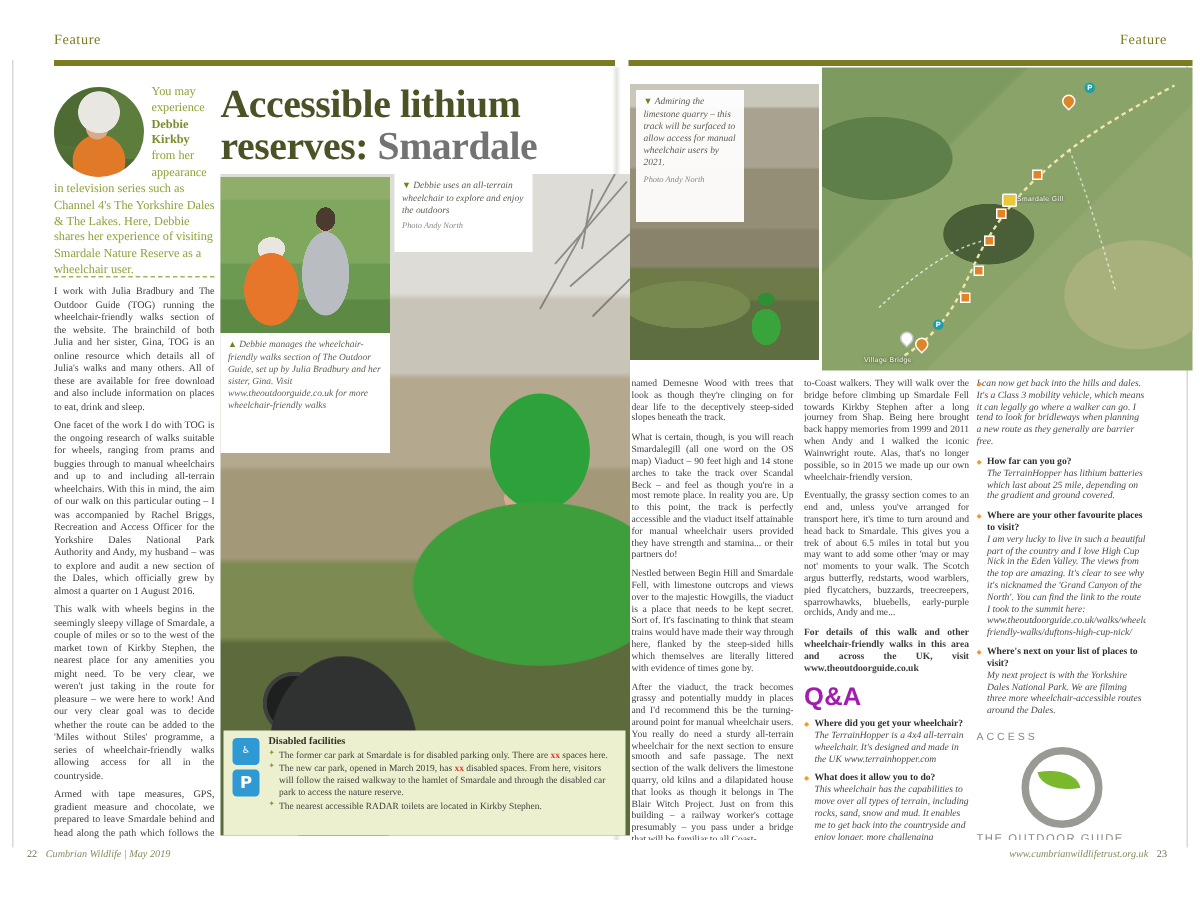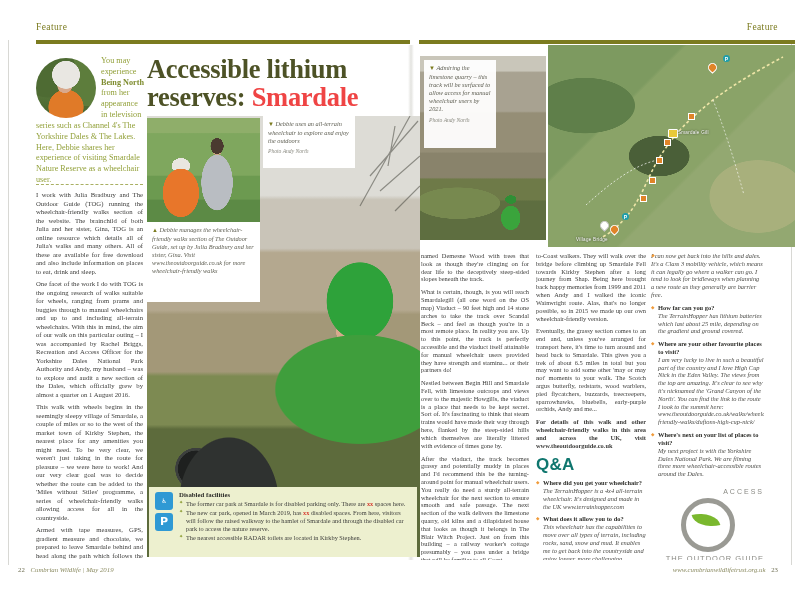--- a/index.html
+++ b/index.html
@@ -25,21 +25,21 @@
   .dashsep{border-top:1px dashed #a9b063;height:0;}
   
   .bodycol{font-size:6.7px;line-height:1.27;text-align:justify;overflow:hidden;}
   .bodycol p{margin:0 0 4px 0;}
   .rcol{font-size:6.4px;line-height:1.22;text-align:justify;overflow:hidden;}
   .rcol p{margin:0 0 5px 0;}
   .cta{font-weight:bold;}
   
   #title{left:147px;top:55px;width:276px;font-size:26.5px;font-weight:bold;line-height:1.06;
          color:#4d5226;letter-spacing:-.3px;}
-  #title .accent{color:#ef4444;}
+  #title .accent{color:#737373;}
   
   .cap{font-size:6.3px;line-height:1.3;font-style:italic;color:#5c5c50;}
   .cap .mk{color:#7b7b1f;font-style:normal;font-size:6px;}
   .cap .credit{display:block;margin-top:3px;font-size:5.6px;color:#8a8a80;}
   
   #montage{left:147px;top:116px;width:273px;height:441px;}
   #bigphoto{position:absolute;inset:0;background:
      radial-gradient(140px 90px at 78% 62%, #3f9e3c 0 60%, transparent 61%),
      radial-gradient(60px 70px at 78% 42%, #2ea23a 0 55%, transparent 56%),
      radial-gradient(26px 20px at 76% 49%, #d8a98e 0 70%, transparent 71%),
@@ -83,28 +83,28 @@
   .maplabel{position:absolute;color:#ffffff;font-family:"Liberation Sans",sans-serif;
      font-size:4.5px;letter-spacing:.3px;text-shadow:0 0 2px rgba(0,0,0,.8);white-space:nowrap;}
   .msq{position:absolute;width:5px;height:5px;background:#e08428;border:.5px solid #fff;}
   .mteal{position:absolute;width:7px;height:7px;border-radius:50%;background:#1f9eaa;color:#fff;
      font:bold 5px "Liberation Sans",sans-serif;display:flex;align-items:center;justify-content:center;}
   .mpin{position:absolute;width:7px;height:7px;border-radius:50% 50% 50% 0;transform:rotate(-45deg);
      background:#ffffff;border:1px solid #c9c9c9;}
   .mpin.orange{background:#e08428;border-color:#fff;}
   .myellow{position:absolute;width:8px;height:7px;background:#e8c93a;border:.5px solid #fff;border-radius:1px;}
   
-  .qa-head{font-size:17px;font-weight:bold;color:#0f766e;font-family:"Liberation Sans",sans-serif;
+  .qa-head{font-size:17px;font-weight:bold;color:#a21caf;font-family:"Liberation Sans",sans-serif;
      margin:4px 0 4px 0;letter-spacing:.2px;}
   .qaitem{position:relative;padding-left:7px;margin-bottom:5px;text-align:left;}
   .qaitem::before{content:"◆";position:absolute;left:0;top:1px;color:#f09a38;font-size:4.5px;}
   .qaitem .q{font-weight:bold;color:#2e2e2a;}
   .qaitem .a{font-style:italic;color:#4a4a46;}
   
-  #logoblock{text-align:right;margin-top:10px;font-family:"Liberation Sans",sans-serif;color:#8a8a84;}
+  #logoblock{text-align:left;margin-top:10px;font-family:"Liberation Sans",sans-serif;color:#8a8a84;}
   #logoblock .access{font-size:7px;letter-spacing:2px;}
   #logoring{width:44px;height:44px;margin:2px auto;border-radius:50%;border:5px solid #9a9a94;
      position:relative;background:#fff;}
   #logoring .leaf{position:absolute;left:7px;top:9px;width:26px;height:16px;background:#7ab82e;
      border-radius:0 100% 0 100%;transform:rotate(-12deg);}
   #logoblock .tog{font-size:7.5px;letter-spacing:1px;color:#8a8a84;}
   
   .footer{font-size:6.8px;color:#8a8a60;}
   .footer .pg{font-style:normal;color:#6e6e52;margin:0 4px;}
   .footer i{font-style:italic;}
@@ -120,21 +120,21 @@
   <div class="edge" style="left:791px;top:40px;width:1px;height:525px;"></div>
   <div class="abs gutter"></div>
 
   <div class="abs feature" style="left:36px;top:22px;">Feature</div>
   <div class="abs feature" style="right:34px;top:22px;">Feature</div>
   <div class="abs rule" style="left:36px;top:40px;width:374px;"></div>
   <div class="abs rule" style="left:419px;top:40px;width:376px;"></div>
 
   <div class="abs" id="intro">
     <div class="portrait"></div>
-    <span>You may experience </span><b>Being North</b><span> from her appearance in television series such as Channel 4's The Yorkshire Dales &amp; The Lakes. Here, Debbie shares her experience of visiting Smardale Nature Reserve as a wheelchair user.</span>
+    <span>You may experience </span><b>Debbie Kirkby</b><span> from her appearance in television series such as Channel 4's The Yorkshire Dales &amp; The Lakes. Here, Debbie shares her experience of visiting Smardale Nature Reserve as a wheelchair user.</span>
   </div>
   <div class="abs dashsep" style="left:36px;top:184px;width:107px;"></div>
 
   <div class="abs bodycol" style="left:36px;top:191px;width:107px;height:368px;">
 
   <p>I work with Julia Bradbury and The Outdoor Guide (TOG) running the wheelchair-friendly walks section of the website. The brainchild of both Julia and her sister, Gina, TOG is an online resource which details all of Julia's walks and many others. All of these are available for free download and also include information on places to eat, drink and sleep.</p>
       <p>One facet of the work I do with TOG is the ongoing research of walks suitable for wheels, ranging from prams and buggies through to manual wheelchairs and up to and including all-terrain wheelchairs. With this in mind, the aim of our walk on this particular outing – I was accompanied by Rachel Briggs, Recreation and Access Officer for the Yorkshire Dales National Park Authority and Andy, my husband – was to explore and audit a new section of the Dales, which officially grew by almost a quarter on 1 August 2016.</p>
       <p>This walk with wheels begins in the seemingly sleepy village of Smardale, a couple of miles or so to the west of the market town of Kirkby Stephen, the nearest place for any amenities you might need. To be very clear, we weren't just taking in the route for pleasure – we were here to work! And our very clear goal was to decide whether the route can be added to the 'Miles without Stiles' programme, a series of wheelchair-friendly walks allowing access for all in the countryside.</p>
       <p>Armed with tape measures, GPS, gradient measure and chocolate, we prepared to leave Smardale behind and head along the path which follows the route of the old dismantled railway.</p>
     </div>

